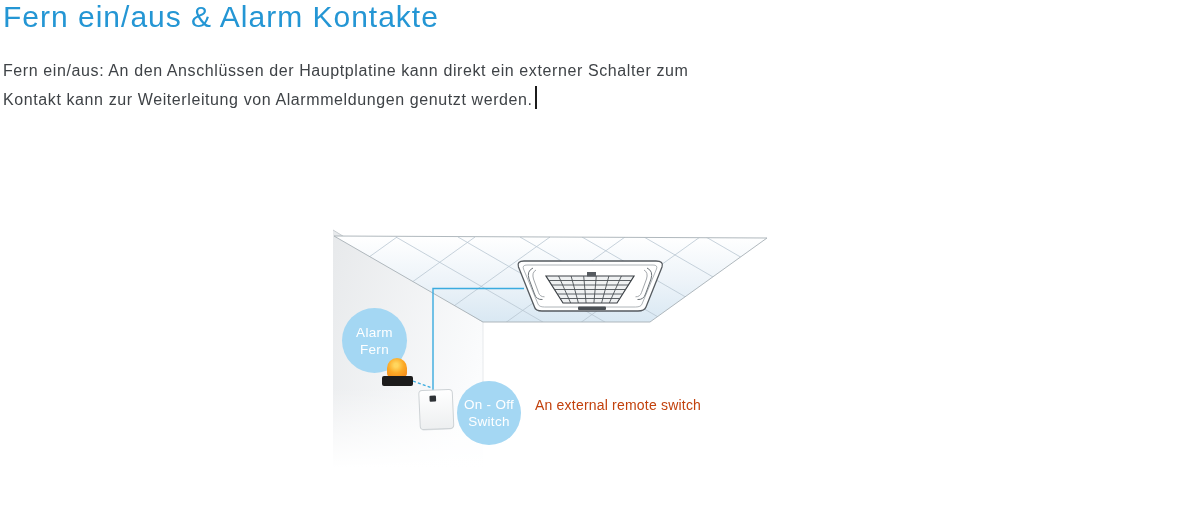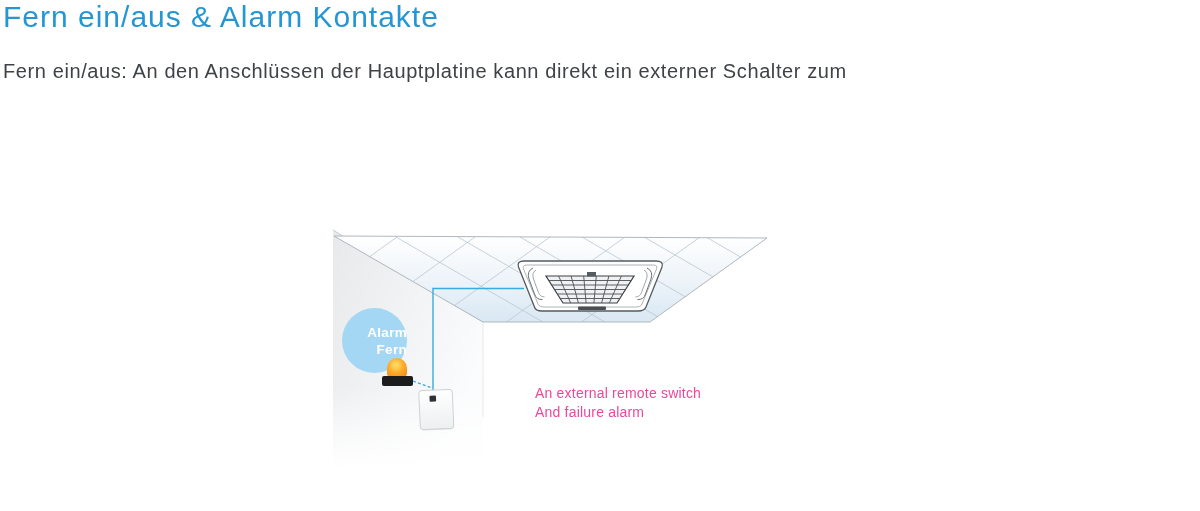--- a/index.html
+++ b/index.html
@@ -8,61 +8,62 @@
     font-family:"Liberation Sans", sans-serif;
     padding-left:44px;
   }
   .page-title{
     position:absolute;left:3px;top:0px;
     font-size:30px;font-weight:400;letter-spacing:1px;color:#2496d4;
     white-space:nowrap;
   }
   .body-text{
     position:absolute;left:3px;top:57px;
-    font-size:20px;line-height:28.8px;letter-spacing:0.6px;color:#3f4347;
+    font-size:16px;line-height:28.8px;letter-spacing:0.6px;color:#3f4347;
   }
   .body-line{white-space:nowrap;}
   .caret{
     display:inline-block;width:2px;height:23px;background:#1c1c1c;
     vertical-align:-4px;margin-left:2px;
   }
   .diagram{position:absolute;left:320px;top:222px;width:680px;height:289px;}
   .diagram svg{position:absolute;left:0;top:0;z-index:1;}
   .bubble{
     position:absolute;z-index:2;border-radius:50%;background:#a4d7f3;color:#ffffff;
-    display:flex;flex-direction:column;align-items:flex-end;justify-content:center;
-    font-weight:700;font-size:13.5px;line-height:17px;text-align:center;letter-spacing:0.3px;
+    display:flex;flex-direction:column;align-items:center;justify-content:center;
+    font-weight:400;font-size:13.5px;line-height:17px;text-align:center;letter-spacing:0.3px;
   }
   .bubble-alarm{left:22px;top:86px;width:65px;height:65px;}
   .bubble-onoff{left:137px;top:159px;width:64px;height:64px;}
   .beacon{position:absolute;left:62px;top:134px;width:31px;height:30px;z-index:3;}
   .beacon-dome{
     position:absolute;left:5px;top:2px;width:20px;height:19px;
     background:radial-gradient(circle at 45% 38%, #ffd65e 12%, #fcaa27 48%, #f7941e 78%);
     border-radius:10px 10px 4px 4px;
   }
   .beacon-base{
     position:absolute;left:0;top:20px;width:31px;height:10px;
     background:#1c1c1c;border-radius:2px;
   }
   .caption{
-    position:absolute;left:215px;top:162px;z-index:2;
-    font-size:14px;line-height:18.5px;color:#ec4899;letter-spacing:0.2px;
+    position:absolute;left:215px;top:174px;z-index:2;
+    font-size:14px;line-height:18.5px;color:#c2410c;letter-spacing:0.2px;
   }
   .caption div{white-space:nowrap;}
 </style>
 </head>
 <body>
 
 <div class="canvas">
 
   <div class="page-title">Fern ein/aus &amp; Alarm Kontakte</div>
 
   <div class="body-text">
     <div class="body-line">Fern ein/aus: An den Anschlüssen der Hauptplatine kann direkt ein externer Schalter zum</div>
+    <div class="body-line"><span>Kontakt kann zur Weiterleitung von Alarmmeldungen genutzt werden.</span><span class="caret"></span></div>
   </div>
 
   <div class="diagram">
 
     <svg width="680" height="289" viewBox="0 0 680 289">
       <defs>
         <linearGradient id="ceilGrad" x1="0" y1="0" x2="0" y2="1">
           <stop offset="0" stop-color="#ffffff"></stop>
           <stop offset="0.5" stop-color="#eef4f9"></stop>
           <stop offset="1" stop-color="#d9e8f3"></stop>
@@ -149,25 +150,28 @@
         <rect x="101" y="203" width="31" height="5" rx="2" fill="#dfe3e5"></rect>
         <rect x="99.5" y="168" width="33.5" height="39" rx="3.5" fill="url(#plateGrad)" stroke="#cdd2d5" stroke-width="1"></rect>
         <rect x="110" y="173.5" width="6.5" height="6" rx="1" fill="#2e3236"></rect>
       </g>
     </svg>
 
     <div class="bubble bubble-alarm">
       <div>Alarm</div>
       <div>Fern</div>
     </div>
+    <div class="bubble bubble-onoff">
+      <div>On - Off</div>
+      <div>Switch</div>
+    </div>
 
     <div class="beacon">
       <div class="beacon-dome"></div>
       <div class="beacon-base"></div>
     </div>
 
     <div class="caption">
       <div>An external remote switch</div>
-      <div>And failure alarm</div>
     </div>
 
   </div>
 </div>
 
 </body></html>

